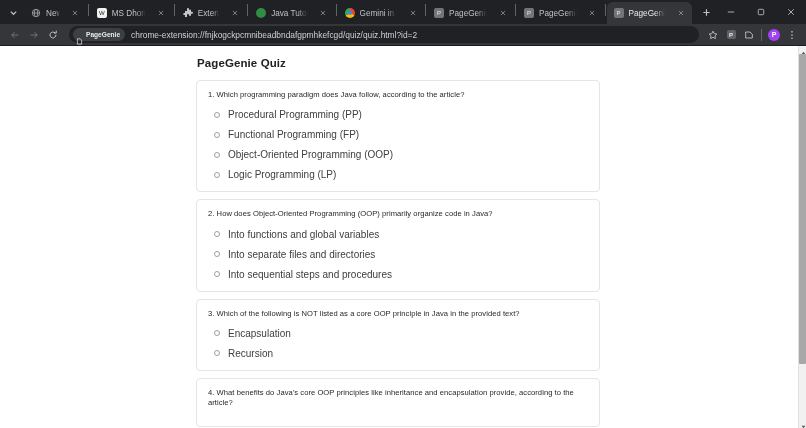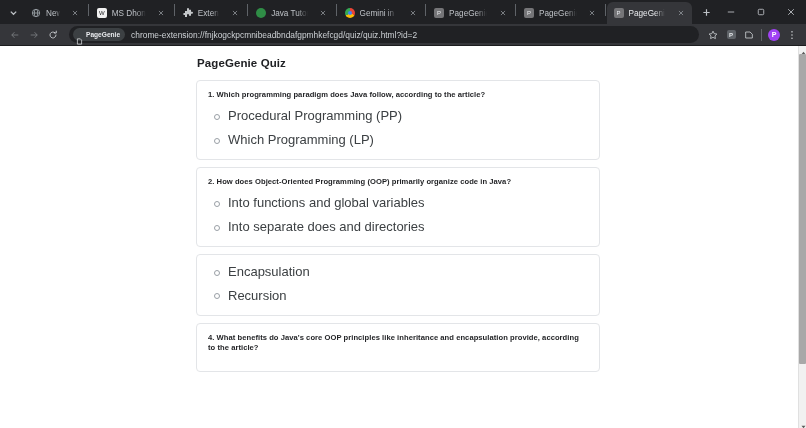--- a/index.html
+++ b/index.html
@@ -109,30 +109,30 @@
   .quiz-wrap { width: 404px; margin-left: 196px; }
   .quiz-title {
     font-size: 11.5px; font-weight: bold; color: #202124;
     margin: 3px 0 11px 1px; letter-spacing: 0.1px;
   }
   .qcard {
     border: 1px solid #e3e5e8; border-radius: 4px;
     background: #fff; padding: 9px 11px 10px 11px; margin-bottom: 7px;
   }
   .qtext {
-    font-size: 7.6px; font-weight: bold; color: #1f2023;
+    font-size: 7.6px; font-weight: normal; color: #1f2023;
     line-height: 1.35; margin-bottom: 8px; letter-spacing: 0.05px;
   }
   .opt { display: flex; align-items: center; margin: 0 0 7px 6px; }
   .opt:last-child { margin-bottom: 0; }
   .radio {
     width: 6px; height: 6px; border: 1px solid #9aa0a6;
     border-radius: 50%; flex: 0 0 6px; margin-right: 8px; background: #fff;
   }
-  .optlabel { font-size: 13px; color: #3c4043; line-height: 1.3; }
+  .optlabel { font-size: 10px; color: #3c4043; line-height: 1.3; }
 
   
   .scrollbar {
     width: 8px; flex: 0 0 8px; background: #f1f1f1;
     position: relative; border-left: 1px solid #e0e0e0;
   }
   .sb-up, .sb-down {
     height: 8px; width: 8px; display: flex; align-items: center;
     justify-content: center; color: #5a5a5a;
   }
@@ -354,35 +354,48 @@
           <div class="quiz-title">PageGenie Quiz</div>
           <div id="questions">
               <div class="qcard">
                 <div class="qtext">1. Which programming paradigm does Java follow, according to the article?</div>
                 <label class="opt">
                   <span class="radio"></span>
                   <span class="optlabel">Procedural Programming (PP)</span>
                 </label>
                 <label class="opt">
                   <span class="radio"></span>
-                  <span class="optlabel">Which Programming (LP)</span>
+                  <span class="optlabel">Functional Programming (FP)</span>
+                </label>
+                <label class="opt">
+                  <span class="radio"></span>
+                  <span class="optlabel">Object-Oriented Programming (OOP)</span>
+                </label>
+                <label class="opt">
+                  <span class="radio"></span>
+                  <span class="optlabel">Logic Programming (LP)</span>
                 </label>
               </div>
               <div class="qcard">
                 <div class="qtext">2. How does Object-Oriented Programming (OOP) primarily organize code in Java?</div>
                 <label class="opt">
                   <span class="radio"></span>
                   <span class="optlabel">Into functions and global variables</span>
                 </label>
                 <label class="opt">
                   <span class="radio"></span>
-                  <span class="optlabel">Into separate does and directories</span>
+                  <span class="optlabel">Into separate files and directories</span>
+                </label>
+                <label class="opt">
+                  <span class="radio"></span>
+                  <span class="optlabel">Into sequential steps and procedures</span>
                 </label>
               </div>
               <div class="qcard">
+                <div class="qtext">3. Which of the following is NOT listed as a core OOP principle in Java in the provided text?</div>
                 <label class="opt">
                   <span class="radio"></span>
                   <span class="optlabel">Encapsulation</span>
                 </label>
                 <label class="opt">
                   <span class="radio"></span>
                   <span class="optlabel">Recursion</span>
                 </label>
               </div>
               <div class="qcard">

